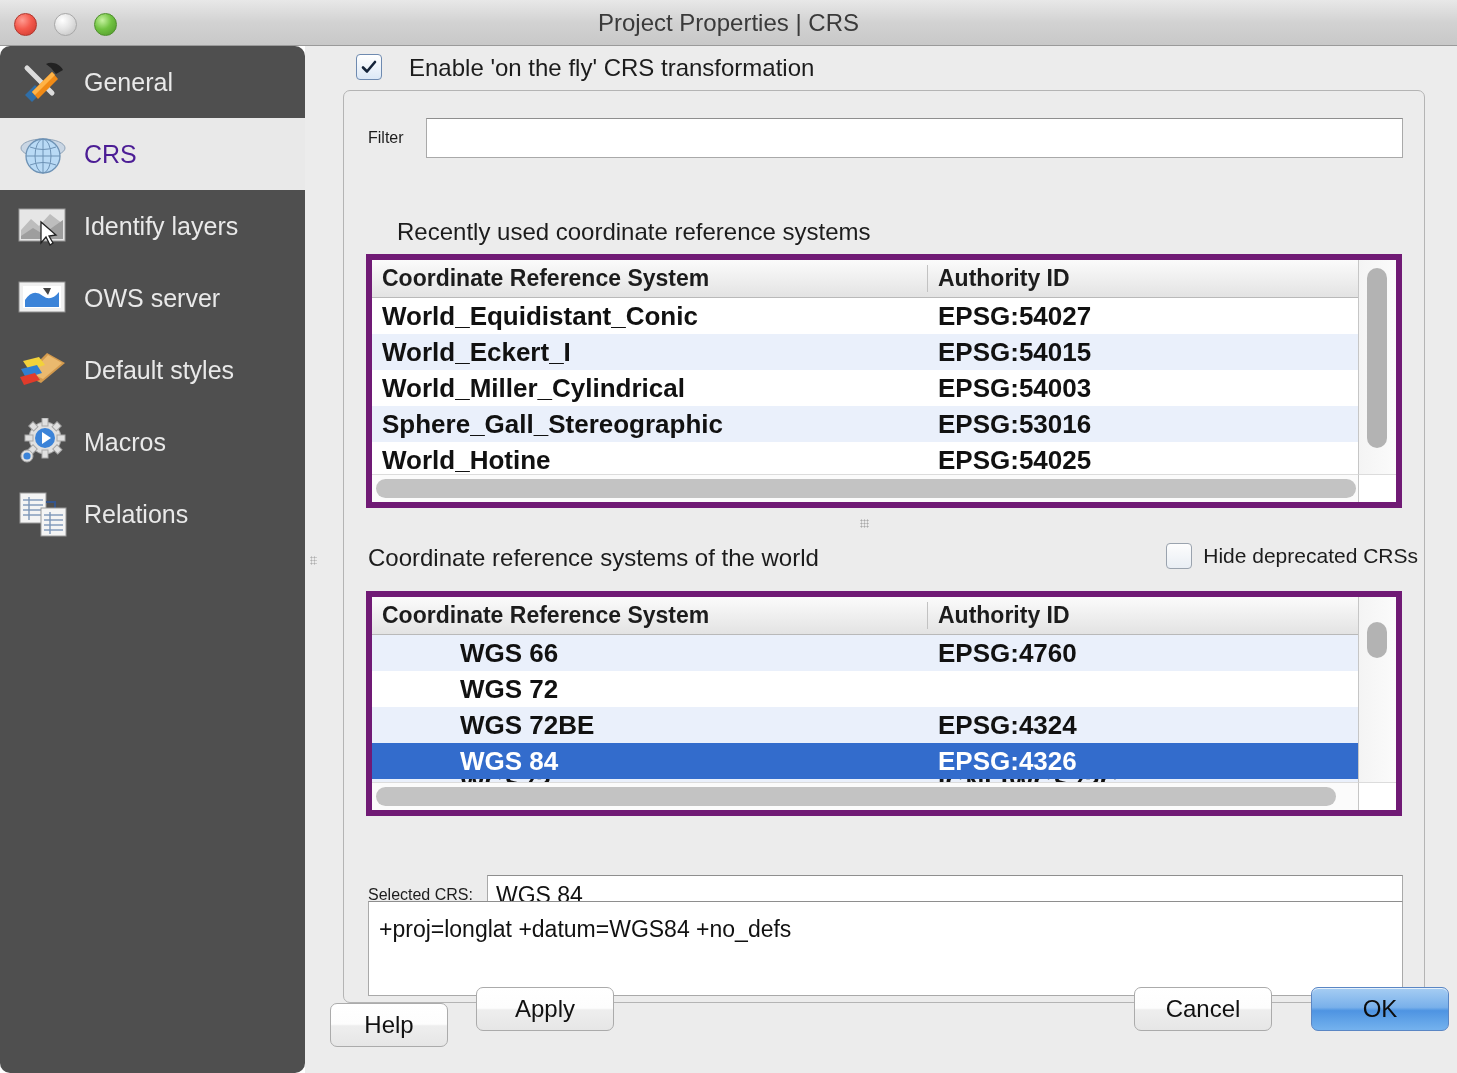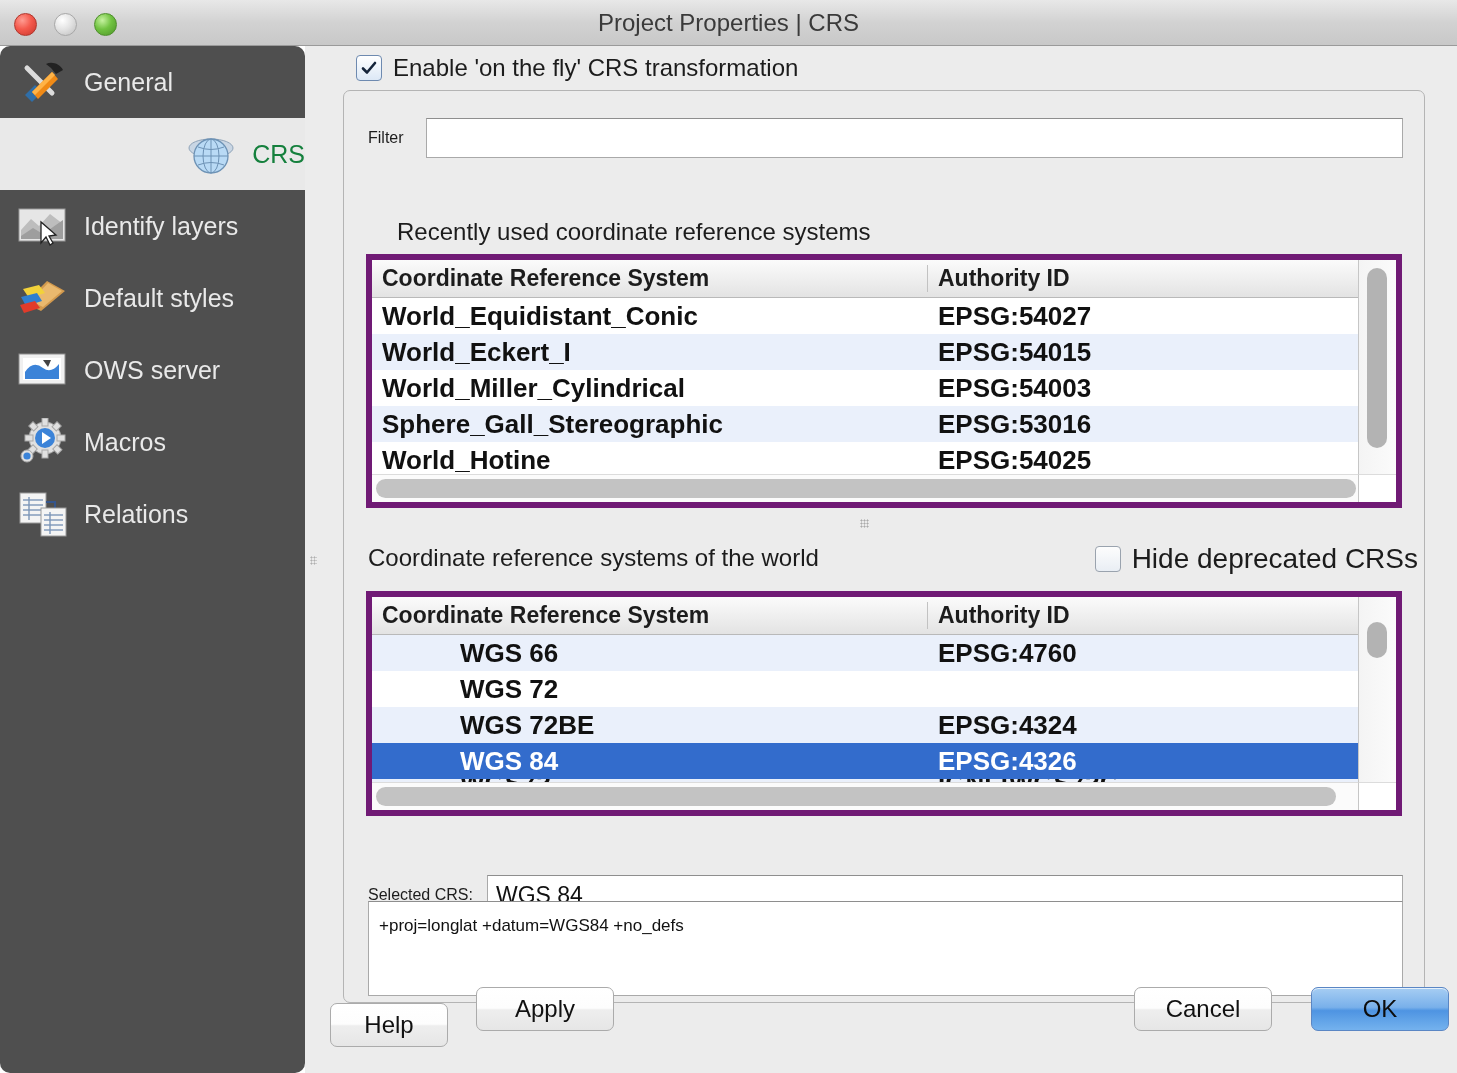--- a/index.html
+++ b/index.html
@@ -47,21 +47,21 @@
   }
   .side-item {
     position: relative; height: 72px;
     display: flex; align-items: center;
     padding-left: 14px;
     box-sizing: border-box;
     color: #e9e9e9;
     font-size: 25px;
   }
   .side-item.selected {
-    background: #e9e9e9; color: #15803d; justify-content: flex-end;
+    background: #e9e9e9; color: #4c1d95;
   }
   .side-icon {
     width: 58px; height: 52px;
     display: flex; align-items: center; justify-content: center;
     flex: 0 0 auto;
   }
   .side-label { margin-left: 12px; }
 
   
   #content-split-grip {
@@ -79,21 +79,21 @@
   
   #content {
     position: absolute; left: 323px; top: 46px;
     width: 1134px; height: 1027px;
     background: #ececec;
   }
 
   
   #enable-row {
     position: absolute; left: 33px; top: 8px;
-    display: flex; align-items: center;
+    display: flex;  gap: 16px;
   }
   .cbox {
     width: 26px; height: 26px; border-radius: 4px;
     border: 1px solid #9aa3ae;
     background: linear-gradient(to bottom, #fdfdfd, #e9eef4);
     box-sizing: border-box;
     display: flex; align-items: center; justify-content: center;
     flex: 0 0 auto;
   }
   .cbox.checked {
@@ -136,21 +136,21 @@
   .section-label {
     position: absolute; font-size: 24px; color: #1c1c1c;
   }
   #label-recent { left: 24px; top: 127px; margin-left: 29px; }
   #label-world  { left: 24px; top: 453px; }
 
   #hide-dep-row {
     position: absolute; right: 6px; top: 452px;
     display: flex; align-items: center;
   }
-  #hide-dep-row .cbox-label { font-size: 28px; }
+  #hide-dep-row .cbox-label { font-size: 21px; }
 
   
   .table-wrap {
     position: absolute;
     border: 6px solid #701a75;
     background: #1d4ed8;
     box-sizing: border-box;
     overflow: hidden;
     font-weight: bold;
   }
@@ -243,21 +243,21 @@
     border: 1px solid #a9a9a9; border-top-color: #8e8e8e;
     background: #ffffff; font-size: 23px; padding: 0 8px;
     box-sizing: border-box; font-family: "Liberation Sans", sans-serif;
     outline: none; color: #111;
   }
   #proj-box {
     position: absolute; left: 24px; top: 810px;
     width: 1035px; height: 95px;
     border: 1px solid #a9a9a9; border-top-color: #8e8e8e;
     background: #ffffff; box-sizing: border-box;
-    font-size: 17px; color: #111; padding: 14px 10px;
+    font-size: 23px; color: #111; padding: 14px 10px;
     overflow: hidden;
     font-family: "Liberation Sans", sans-serif;
     resize: none;
   }
 
   
   #buttonbar {
     position: absolute; left: 0; bottom: 0; width: 1134px; height: 100px;
   }
   .btn {
@@ -326,41 +326,41 @@
         <path d="M4 24 L14 13 L22 20 L33 8 L46 18 L46 33 L4 33 Z" fill="#bdbdbd"></path>
         <path d="M4 30 L16 22 L26 28 L46 14 L46 33 L4 33 Z" fill="#9e9e9e"></path>
         <path d="M24 16 L24 37 L29 31 L33 39 L36 37 L32 30 L39 29 Z" fill="#fff" stroke="#222" stroke-width="1.3"></path>
       </svg>
     </span>
     <span class="side-label">Identify layers</span>
   </div>
 
   <div class="side-item">
     <span class="side-icon">
+      <svg width="52" height="40" viewBox="0 0 52 40">
+        <rect x="2" y="4" width="46" height="30" fill="#f0f0f0" stroke="#8d8d8d"></rect>
+        <rect x="6" y="8" width="38" height="22" fill="#ffffff"></rect>
+        <path d="M8 22 Q16 10 26 18 Q34 24 42 14 L42 29 L8 29 Z" fill="#3b83d8"></path>
+        <path d="M26 10 L34 10 L31 17 Z" fill="#444"></path>
+      </svg>
+    </span>
+    <span class="side-label">OWS server</span>
+  </div>
+
+  <div class="side-item">
+    <span class="side-icon">
       <svg width="52" height="42" viewBox="0 0 52 42">
         <path d="M30 4 L48 14 L24 34 L8 26 Z" fill="#d39a4e"></path>
         <path d="M31 6 L45 14 L26 30 L14 24 Z" fill="#eab96e"></path>
         <path d="M6 12 L22 8 L28 16 L12 21 Z" fill="#f2d23a"></path>
         <path d="M4 20 L20 16 L25 24 L9 29 Z" fill="#2f7fd0"></path>
         <path d="M3 28 L18 24 L23 31 L7 36 Z" fill="#e03b2b"></path>
       </svg>
     </span>
     <span class="side-label">Default styles</span>
-  </div>
-
-  <div class="side-item">
-    <span class="side-icon">
-      <svg width="52" height="40" viewBox="0 0 52 40">
-        <rect x="2" y="4" width="46" height="30" fill="#f0f0f0" stroke="#8d8d8d"></rect>
-        <rect x="6" y="8" width="38" height="22" fill="#ffffff"></rect>
-        <path d="M8 22 Q16 10 26 18 Q34 24 42 14 L42 29 L8 29 Z" fill="#3b83d8"></path>
-        <path d="M26 10 L34 10 L31 17 Z" fill="#444"></path>
-      </svg>
-    </span>
-    <span class="side-label">OWS server</span>
   </div>
 
   <div class="side-item">
     <span class="side-icon">
       <svg width="52" height="48" viewBox="0 0 52 48">
         <g fill="#e0e0e0" stroke="#a8a8a8" stroke-width="1">
           <circle cx="28" cy="20" r="16"></circle>
           <rect x="25" y="0" width="6" height="8"></rect>
             <rect x="25" y="32" width="6" height="8"></rect>
           <rect x="8" y="17" width="8" height="6"></rect>

